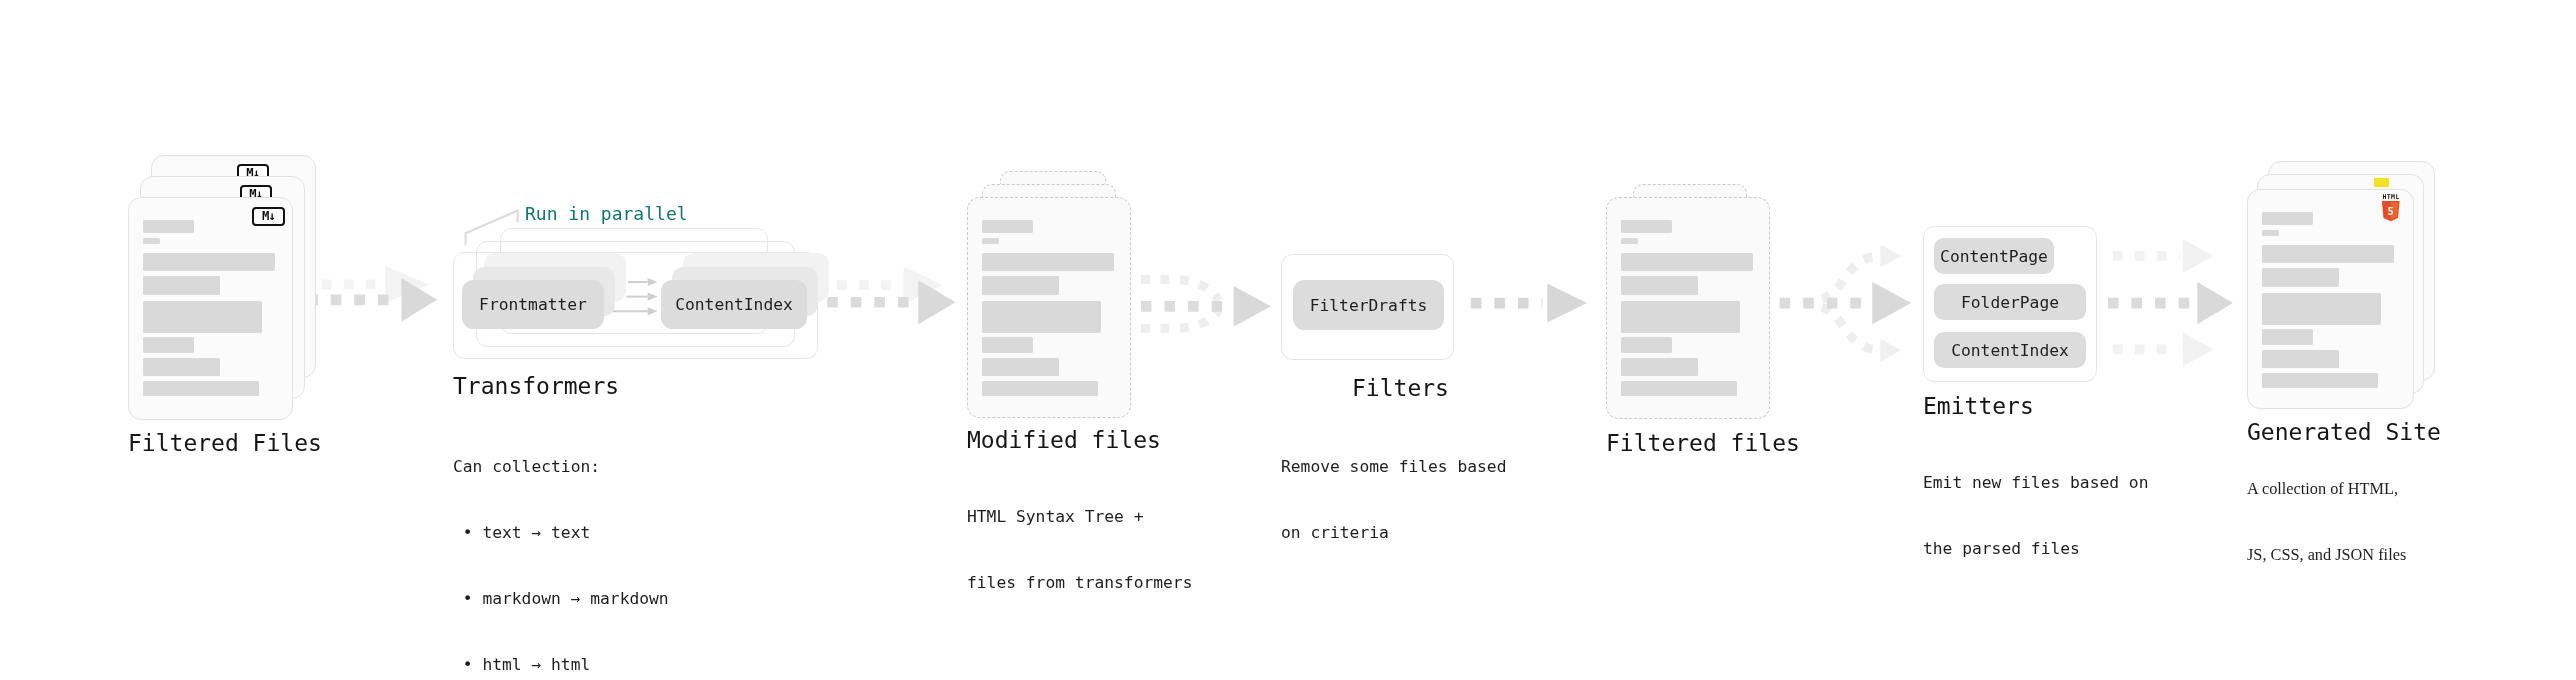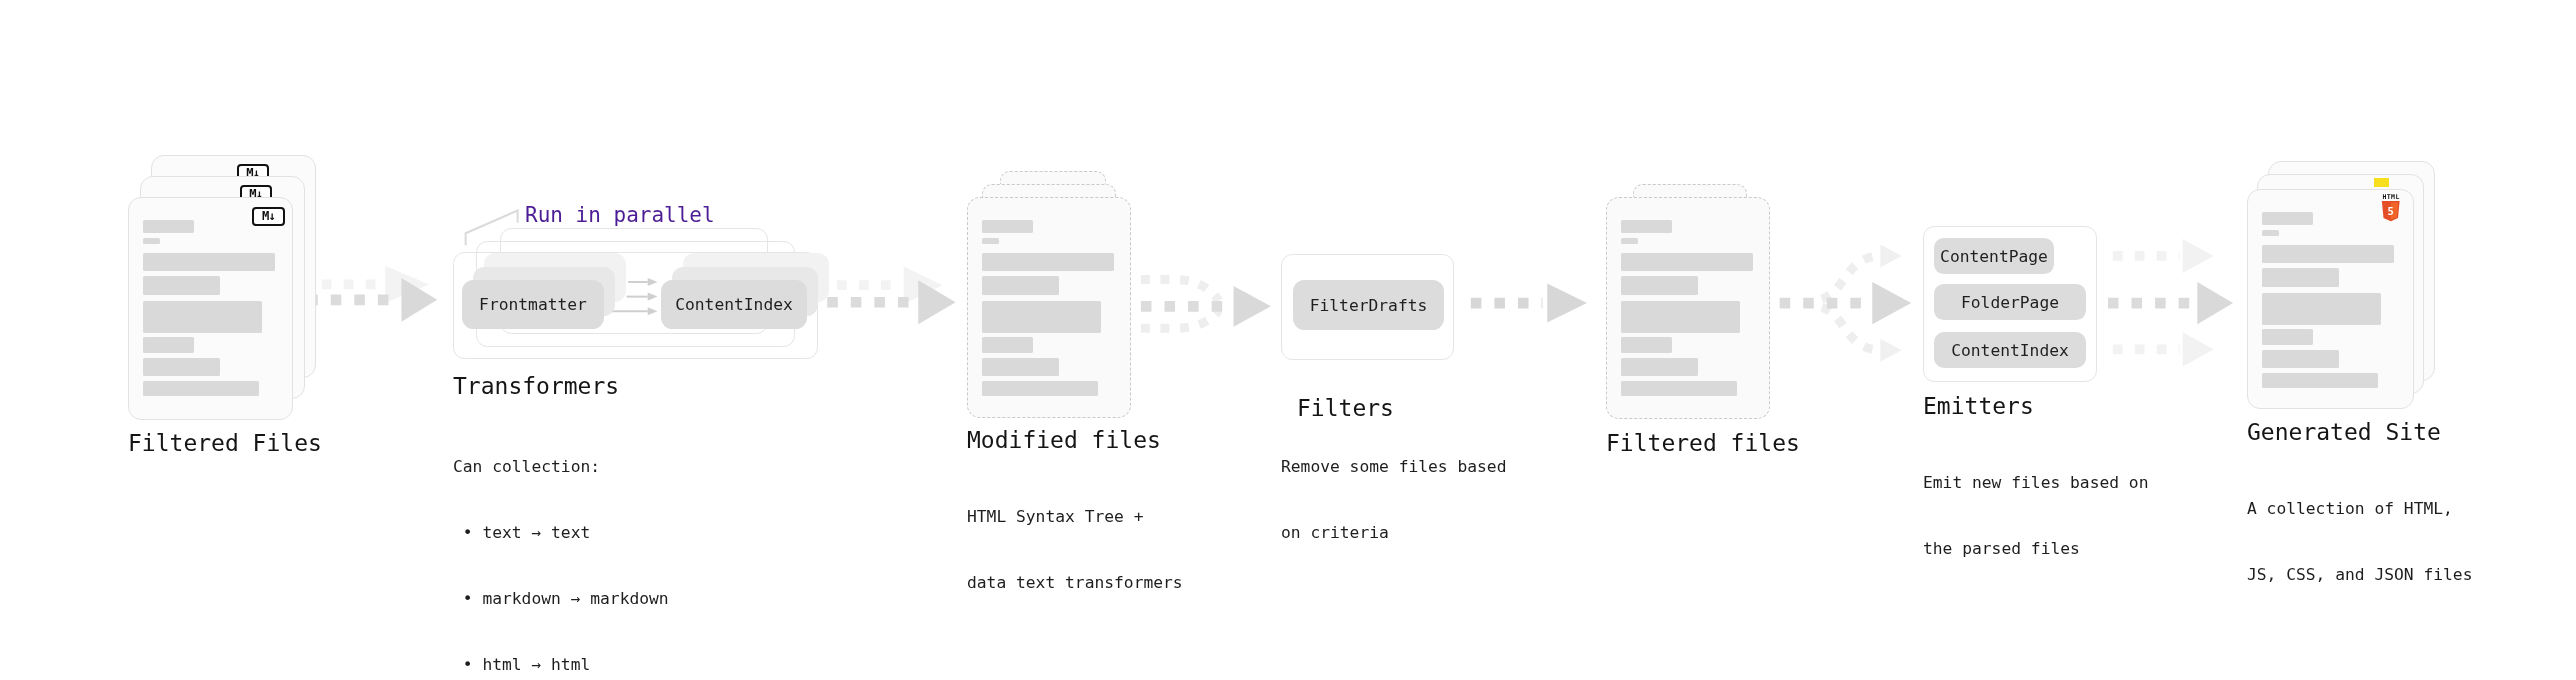--- a/index.html
+++ b/index.html
@@ -23,21 +23,21 @@
   .b7{width:77px;height:18px;margin-bottom:5.7px;}
   .b8{width:116px;height:14.6px;}
   
   .obox{position:absolute;border:1.6px solid #e5e5e5;border-radius:11.4px;box-sizing:border-box;}
   .pill{position:absolute;background:#dcdcdc;border-radius:11.4px;display:flex;align-items:center;
         justify-content:center;font-size:16.3px;color:#1f1f1f;white-space:pre;}
   .pill.g1{background:#e8e8e8;}
   .pill.g2{background:#f2f2f2;}
   
   .title{position:absolute;font-size:23px;line-height:1;color:#151515;white-space:pre;}
-  .note{position:absolute;font-size:21px;line-height:1;color:#4c1d95;white-space:pre;}
+  .note{position:absolute;font-size:18px;line-height:1;color:#0f766e;white-space:pre;}
   .body{position:absolute;font-size:16.3px;line-height:22px;color:#1e1e1e;white-space:pre;}
   
   .mbadge{position:absolute;width:32.5px;height:18.7px;background:#fff;border:2px solid #111;
           border-radius:4.1px;display:flex;align-items:center;justify-content:center;
           font-size:12.2px;font-weight:bold;color:#111;letter-spacing:-0.8px;box-sizing:border-box;}
   .html5{position:absolute;width:21px;text-align:center;line-height:1;}
   .html5 .lbl{display:block;font-size:6.5px;font-weight:bold;color:#111;letter-spacing:0.4px;margin-bottom:0.8px;}
   .cssb{position:absolute;width:12.2px;text-align:center;line-height:1;}
   .cssb .lbl{display:block;font-size:6.5px;font-weight:bold;color:#111;margin-top:14px;}
   .cssb .bar{height:2.4px;background:#2b63e8;margin-top:0.8px;}
@@ -160,28 +160,28 @@
         <i class="b4"></i>
         <i class="b5"></i>
         <i class="b6"></i>
         <i class="b7"></i>
         <i class="b8"></i>
       </div>
     </div>
     <div class="title" style="left:967px;top:429px;">Modified files</div>
     <div class="body" style="left:967px;top:462px;">
       <div>HTML Syntax Tree +</div>
-      <div>data text transformers</div>
+      <div>files from transformers</div>
     </div>
   </div>
 
   <div>
     <div class="obox" style="left:1281px;top:254px;width:173px;height:106px;"></div>
     <div class="pill" style="left:1293px;top:280px;width:151px;height:50px;">FilterDrafts</div>
-    <div class="title" style="left:1297px;top:377px;margin-top:20px;">Filters</div>
+    <div class="title" style="left:1352px;top:377px;">Filters</div>
     <div class="body" style="left:1281px;top:412px;">
       <div>Remove some files based</div>
       <div>on criteria</div>
     </div>
   </div>
 
   <div>
     <div class="peek" style="left:1633px;top:184px;width:114px;height:14.6px;"></div>
     <div class="card dashed" style="left:1606px;top:197px;width:164px;height:222px;">
       <div class="bars">
@@ -234,20 +234,20 @@
         <i class="b2"></i>
         <i class="b3"></i>
         <i class="b4"></i>
         <i class="b5"></i>
         <i class="b6"></i>
         <i class="b7"></i>
         <i class="b8"></i>
       </div>
     </div>
     <div class="title" style="left:2247px;top:421px;">Generated Site</div>
-    <div class="body" style="left:2247px;top:454px;">
+    <div class="body" style="left:2247px;top:434px;font-family:Liberation Serif, serif;">
       <div>A collection of HTML,</div>
       <div>JS, CSS, and JSON files</div>
     </div>
   </div>
 
 </div>
 
 
 </body></html>

